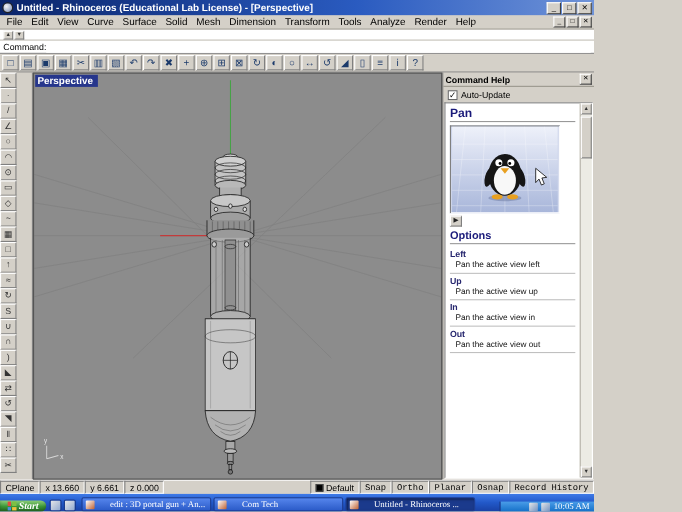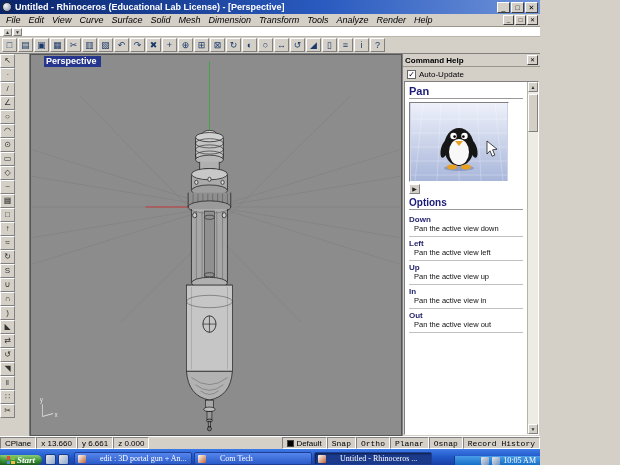--- a/index.html
+++ b/index.html
@@ -10,21 +10,21 @@
   
   .titlebar { height:14px; background:linear-gradient(90deg,#0a246a,#2a5bc0 60%,#6f93d8); display:flex; align-items:center; padding:0 2px; gap:3px; flex:0 0 auto; }
   .app-icon { width:10px; height:10px; background:radial-gradient(circle at 35% 35%, #f4f4f4, #9aa8c8 70%, #44507a); border-radius:50%; border:1px solid #222; flex:0 0 auto; }
   .title-text { color:#fff; font-weight:bold; font-size:9px; white-space:nowrap; overflow:hidden; flex:1; }
   .win-btns { display:flex; gap:1px; }
   .wbtn { width:13px; height:11px; background:#d4d0c8; border:1px solid; border-color:#fff #404040 #404040 #fff; font-size:7px; line-height:9px; text-align:center; color:#000; }
 
   
   .menubar { height:13px; background:#d4d0c8; display:flex; align-items:center; padding:0 2px; border-bottom:1px solid #9a968c; flex:0 0 auto; }
   .menu-items { display:flex; flex:1; }
-  .menu-item { font-size:9px; padding:12px 4px; color:#000; white-space:nowrap;font-style:italic; }
+  .menu-item { font-size:9px; padding:12px 4px; color:#000; white-space:nowrap; }
   .child-btns { display:flex; gap:1px; }
   .cbtn { width:11px; height:10px; background:#d4d0c8; border:1px solid; border-color:#fff #404040 #404040 #fff; font-size:6px; line-height:8px; text-align:center; }
 
   
   .cmd-history { height:10px; background:#fff; border-bottom:1px solid #b8b4aa; display:flex; align-items:center; padding:0 3px; font-size:8px; flex:0 0 auto; }
   .cmd-history .txt { flex:1; white-space:nowrap; overflow:hidden; }
   .cmd-line { height:12px; background:#fff; border-bottom:1px solid #808080; display:flex; align-items:center; padding:0 3px; font-size:8px; flex:0 0 auto; }
   .cmd-input { flex:1; border:none; outline:none; font-size:8px; font-family:"Liberation Sans",sans-serif; height:10px; }
   .mini-nav { display:flex; flex-direction:row; gap:1px; }
   .mbtn { width:9px; height:8px; background:#d4d0c8; border:1px solid; border-color:#fff #808080 #808080 #fff; font-size:5px; line-height:6px; text-align:center; color:#333; }
@@ -35,21 +35,21 @@
   .tb-glyph { font-size:9px; line-height:9px; color:#1b3a6b; }
 
   
   .main { flex:1; display:flex; min-height:0; }
 
   .side-toolbar { width:30px; background:#d4d0c8; display:flex; flex-wrap:wrap; align-content:flex-start; border-right:1px solid #808080; }
   .sb-btn { width:15px; height:14px; background:#d4d0c8; border:1px solid; border-color:#fff #808080 #808080 #fff; display:flex; align-items:center; justify-content:center; }
   .sb-glyph { font-size:8px; line-height:8px; color:#333; }
 
   .viewport { flex:1; position:relative; background:#8c8c8c; overflow:hidden; border:1px solid #555; }
-  .vp-label { position:absolute; top:1px; left:13px; background:#26368c; color:#fff; font-size:9px; font-weight:bold; padding:0 4px 1px 2px; z-index:2;text-align:center; }
+  .vp-label { position:absolute; top:1px; left:1px; background:#26368c; color:#fff; font-size:9px; font-weight:bold; padding:0 4px 1px 2px; z-index:2;text-align:center; }
   .vp-svg { position:absolute; inset:0; width:100%; height:100%; }
 
   
   .help-panel { width:138px; background:#d4d0c8; display:flex; flex-direction:column; border-left:1px solid #808080;justify-content:flex-end; }
   .help-titlebar { height:13px; display:flex; align-items:center; padding:0 2px; border-bottom:1px solid #9a968c; }
   .help-title { flex:1; font-size:8px; font-weight:bold; color:#000; }
   .help-close { width:11px; height:10px; background:#d4d0c8; border:1px solid; border-color:#fff #404040 #404040 #fff; font-size:6px; line-height:8px; text-align:center; }
   .auto-update-row { height:14px; display:flex; align-items:center; gap:3px; padding:0 4px; }
   .checkbox { width:9px; height:9px; background:#fff; border:1px solid #666; font-size:8px; line-height:8px; text-align:center; color:#000; }
   .auto-update-label { font-size:8px; }
@@ -136,20 +136,24 @@
   </div>
 
   <div class="cmd-history">
     <span class="mini-nav">
 
     <span class="mbtn">▲</span>
         <span class="mbtn">▼</span>
       </span>
   </div>
 
+  <div class="cmd-line">
+    <span>Command:</span>
+    <input class="cmd-input" type="text" style="">
+  </div>
 
   <div class="toolbar">
 
       <span class="tb-btn">
         <span class="tb-glyph">□</span>
       </span>
 
       <span class="tb-btn">
         <span class="tb-glyph">▤</span>
       </span>
@@ -508,24 +512,20 @@
             </svg>
           </div>
           <div class="play-row">
             <span class="play-btn">▶</span>
           </div>
 
 
           <div class="options-heading">Options</div>
           <div>
 
-              <div class="opt">
-                <div class="opt-name">Down</div>
-                <div class="opt-desc">Pan the active view down</div>
-              </div>
 
               <div class="opt">
                 <div class="opt-name">Left</div>
                 <div class="opt-desc">Pan the active view left</div>
               </div>
 
 
               <div class="opt">
                 <div class="opt-name">Up</div>
                 <div class="opt-desc">Pan the active view up</div>

